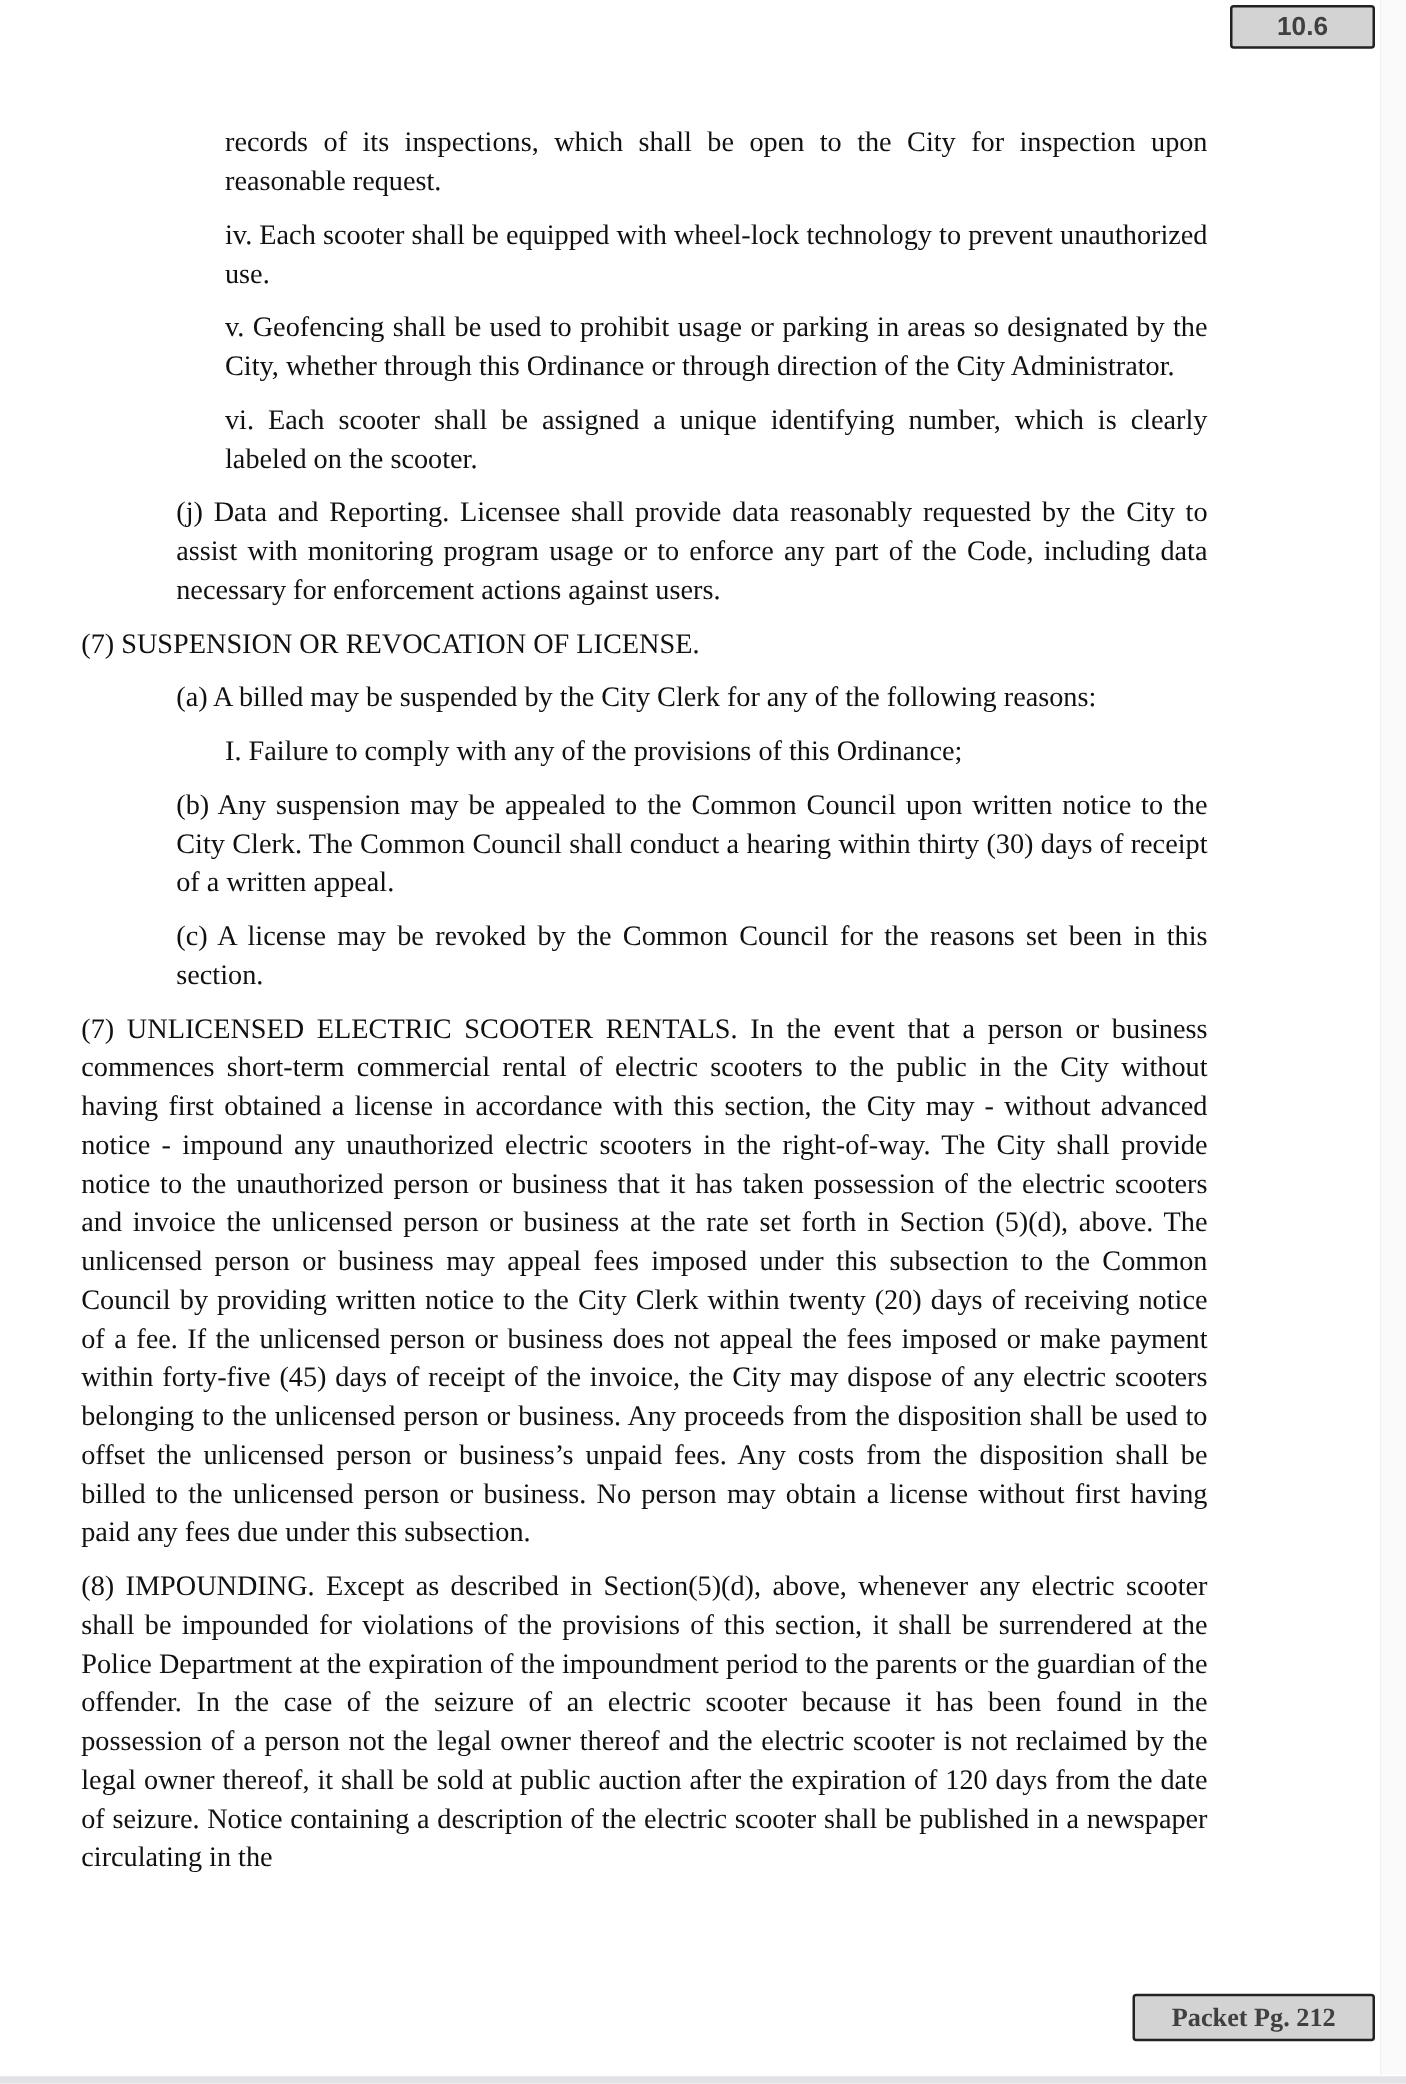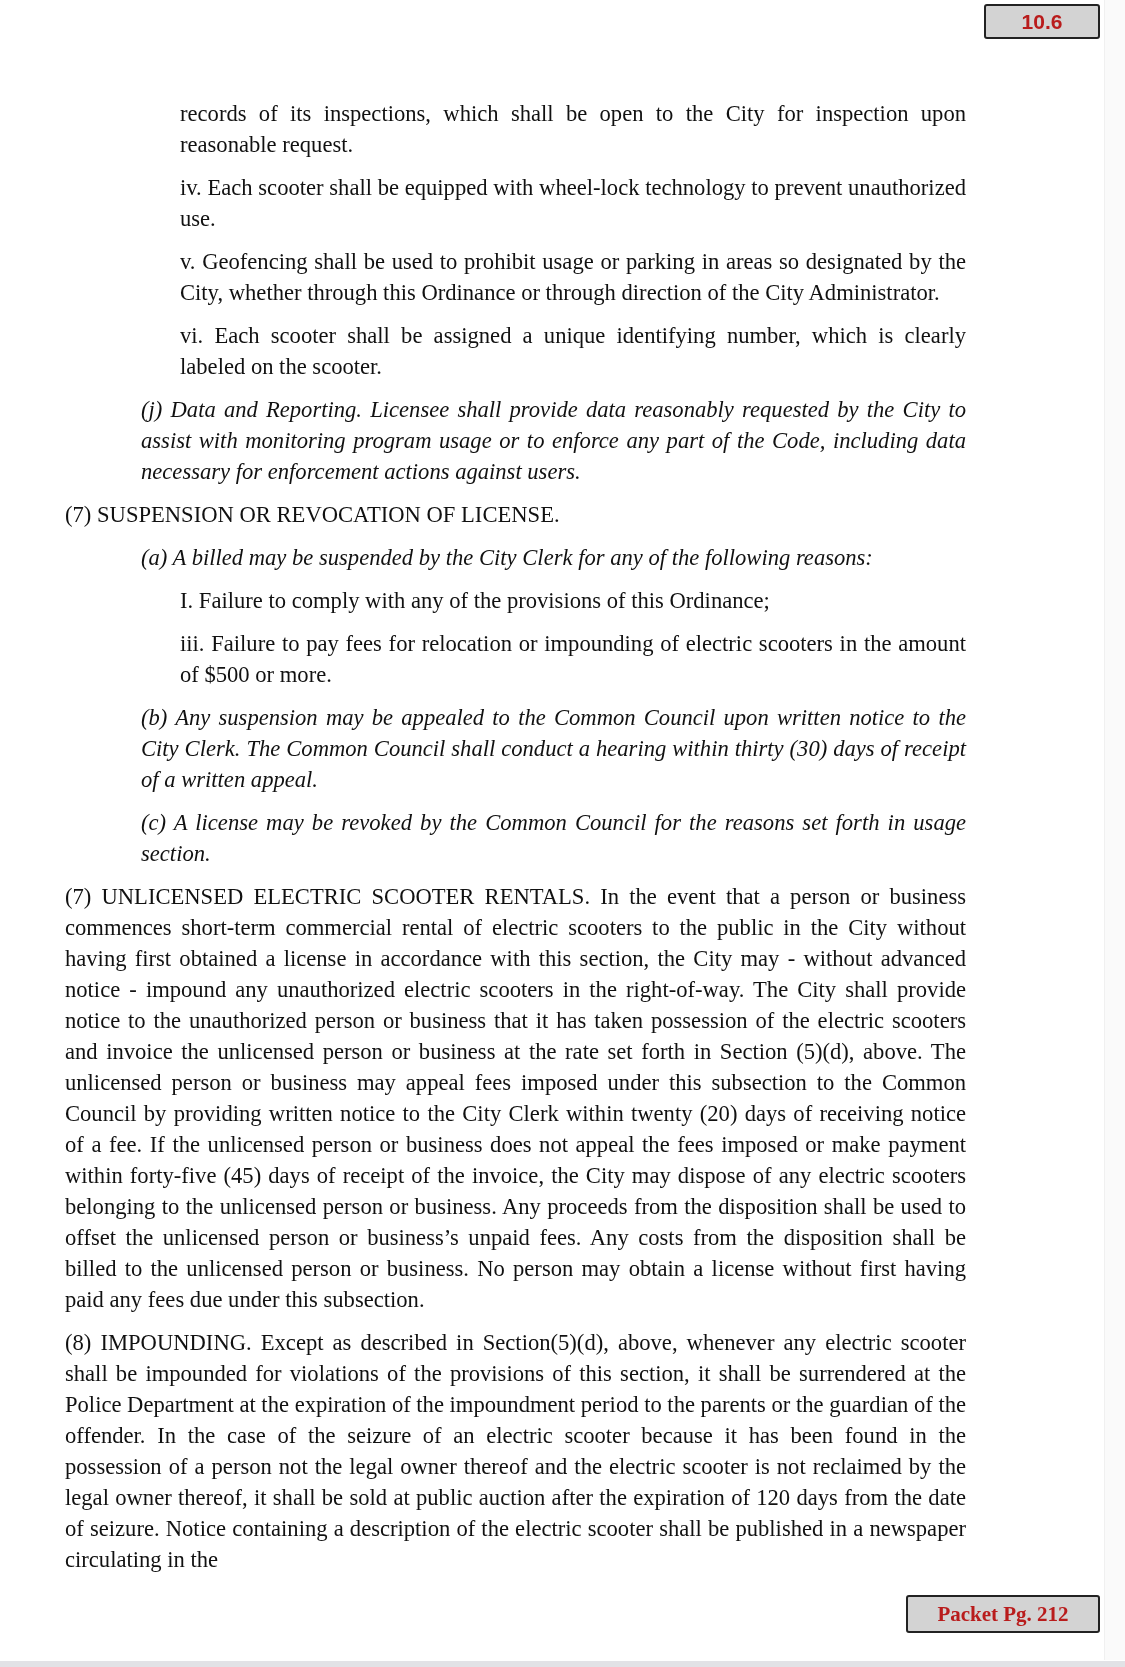--- a/index.html
+++ b/index.html
@@ -12,52 +12,51 @@
   .page-edge {
     position: absolute; left: 1104px; top: 0; width: 21px; height: 1660px;
     background: #fafafa; border-left: 1px solid #f0f0f0;
   }
   .bottom-band {
     position: absolute; left: 0; top: 1661px; width: 1125px; height: 6px;
     background: #e2e2e6;
   }
   .tag-box {
     position: absolute; background: #d3d3d3; border: 2px solid #222222; border-radius: 3px;
-    font-family: "Liberation Sans", "DejaVu Sans", sans-serif; font-weight: bold; color: #b91c1c;
+    font-family: "Liberation Sans", "DejaVu Sans", sans-serif; font-weight: bold; color: #404040;
     display: flex; align-items: center; justify-content: center; box-sizing: border-box;
   }
   .agenda-tag { left: 984px; top: 4px; width: 116px; height: 35px; font-size: 21px; }
   .packet-tag { left: 906px; top: 1595px; width: 194px; height: 38px; font-size: 21px; font-family: Liberation Serif, serif; }
 
   .text-block {
     position: absolute; left: 53px; top: 86px; width: 925px;
     font-size: 22.6px; line-height: 31px;
   }
   .para { text-align: justify; text-align-last: left; margin: 12px; }
   .lvl0 { padding-left: 0; }
-  .lvl1 { padding-left: 76px; font-style: italic; }
+  .lvl1 { padding-left: 76px; }
   .lvl2 { padding-left: 115px; }
 </style>
 </head>
 <body>
 
 <div class="page-edge"></div>
 <div class="bottom-band"></div>
 
 <div class="tag-box agenda-tag">10.6</div>
 
 <div class="text-block">
   <p class="para lvl2">records of its inspections, which shall be open to the City for inspection upon reasonable request.</p>
   <p class="para lvl2">iv. Each scooter shall be equipped with wheel-lock technology to prevent unauthorized use.</p>
   <p class="para lvl2">v. Geofencing shall be used to prohibit usage or parking in areas so designated by the City, whether through this Ordinance or through direction of the City Administrator.</p>
   <p class="para lvl2">vi. Each scooter shall be assigned a unique identifying number, which is clearly labeled on the scooter.</p>
   <p class="para lvl1">(j) Data and Reporting. Licensee shall provide data reasonably requested by the City to assist with monitoring program usage or to enforce any part of the Code, including data necessary for enforcement actions against users.</p>
   <p class="para lvl0">(7) SUSPENSION OR REVOCATION OF LICENSE.</p>
   <p class="para lvl1">(a) A billed may be suspended by the City Clerk for any of the following reasons:</p>
   <p class="para lvl2">I. Failure to comply with any of the provisions of this Ordinance;</p>
-  <p class="para lvl2">iii. Failure to pay fees for relocation or impounding of electric scooters in the amount of $500 or more.</p>
   <p class="para lvl1">(b) Any suspension may be appealed to the Common Council upon written notice to the City Clerk.  The Common Council shall conduct a hearing within thirty (30) days of receipt of a written appeal.</p>
-  <p class="para lvl1">(c) A license may be revoked by the Common Council for the reasons set forth in usage section.</p>
+  <p class="para lvl1">(c) A license may be revoked by the Common Council for the reasons set been in this section.</p>
   <p class="para lvl0">(7) UNLICENSED ELECTRIC SCOOTER RENTALS.  In the event that a person or business commences short-term commercial rental of electric scooters to the public in the City without having first obtained a license in accordance with this section, the City may - without advanced notice - impound any unauthorized electric scooters in the right-of-way.  The City shall provide notice to the unauthorized person or business that it has taken possession of the electric scooters and invoice the unlicensed person or business at the rate set forth in Section (5)(d), above.  The unlicensed person or business may appeal fees imposed under this subsection to the Common Council by providing written notice to the City Clerk within twenty (20) days of receiving notice of a fee.  If the unlicensed person or business does not appeal the fees imposed or make payment within forty-five (45) days of receipt of the invoice, the City may dispose of any electric scooters belonging to the unlicensed person or business.  Any proceeds from the disposition shall be used to offset the unlicensed person or business’s unpaid fees.  Any costs from the disposition shall be billed to the unlicensed person or business.  No person may obtain a license without first having paid any fees due under this subsection.</p>
   <p class="para lvl0">(8) IMPOUNDING. Except as described in Section(5)(d), above, whenever any electric scooter shall be impounded for violations of the provisions of this section, it shall be surrendered at the Police Department at the expiration of the impoundment period to the parents or the guardian of the offender. In the case of the seizure of an electric scooter because it has been found in the possession of a person not the legal owner thereof and the electric scooter is not reclaimed by the legal owner thereof, it shall be sold at public auction after the expiration of 120 days from the date of seizure. Notice containing a description of the electric scooter shall be published in a newspaper circulating in the</p>
 </div>
 
 <div class="tag-box packet-tag">Packet Pg. 212</div>
 
 </body></html>

